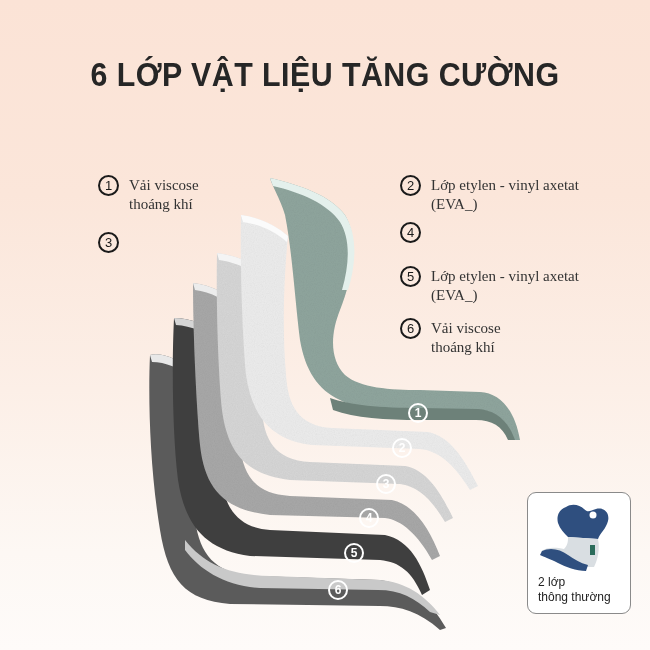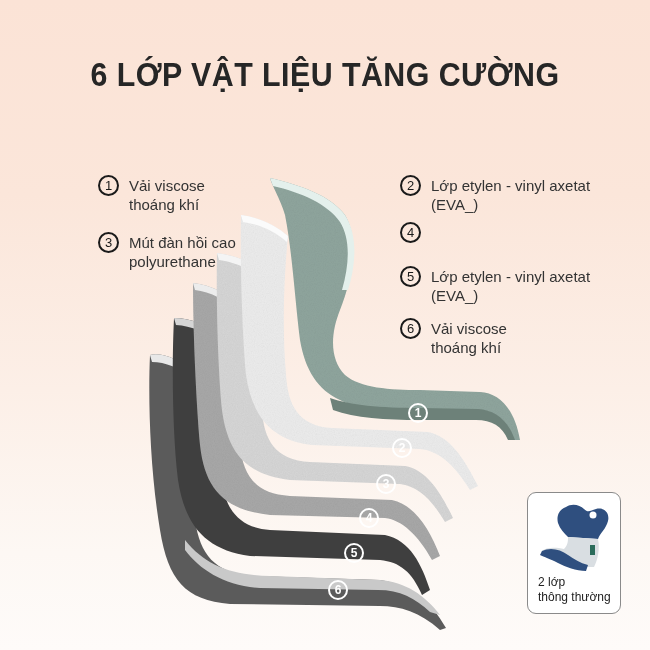--- a/index.html
+++ b/index.html
@@ -34,41 +34,41 @@
     width: 21px; height: 21px;
     border: 2px solid #1a1a1a;
     border-radius: 50%;
     font-size: 13px;
     line-height: 17px;
     text-align: center;
     color: #1a1a1a;
     margin-right: 10px;
     margin-top: -1px;
   }
-  .label .txt { white-space: pre-line; }
+  .label .txt { white-space: pre-line; font-family: Liberation Serif, serif; }
   .chair-art {
     position: absolute;
     left: 0; top: 0;
     width: 650px; height: 650px;
   }
   .badge {
     position: absolute;
     width: 20px; height: 20px;
     border: 2px solid #fff;
     border-radius: 50%;
     color: #fff;
     font-size: 12px;
     line-height: 16px;
     text-align: center;
     font-weight: bold;
   }
   .inset {
     position: absolute;
     left: 527px; top: 492px;
-    width: 94px; height: 122px;
+    width: 104px; height: 122px;
     border: 1px solid #8a8a8a;
     border-radius: 9px;
     background: #ffffff;
     overflow: hidden;
   }
   .inset svg { position: absolute; left: 0; top: 0; }
   .inset .cap {
     position: absolute;
     left: 10px; top: 82px;
     font-size: 12px;
@@ -82,22 +82,20 @@
 
 <div class="title">6 LỚP VẬT LIỆU TĂNG CƯỜNG</div>
 
 <div class="label" style="left:98px; top:176px;">
   <span class="num">1</span>
   <span class="txt">Vải viscose
 thoáng khí</span>
 </div>
 <div class="label" style="left:98px; top:233px;">
   <span class="num">3</span>
-  <span class="txt">Mút đàn hồi cao
-polyurethane</span>
 </div>
 
 <div class="label" style="left:400px; top:176px;">
   <span class="num">2</span>
   <span class="txt">Lớp etylen - vinyl axetat
 (EVA_)</span>
 </div>
 <div class="label" style="left:400px; top:223px;">
   <span class="num">4</span>
 </div>

